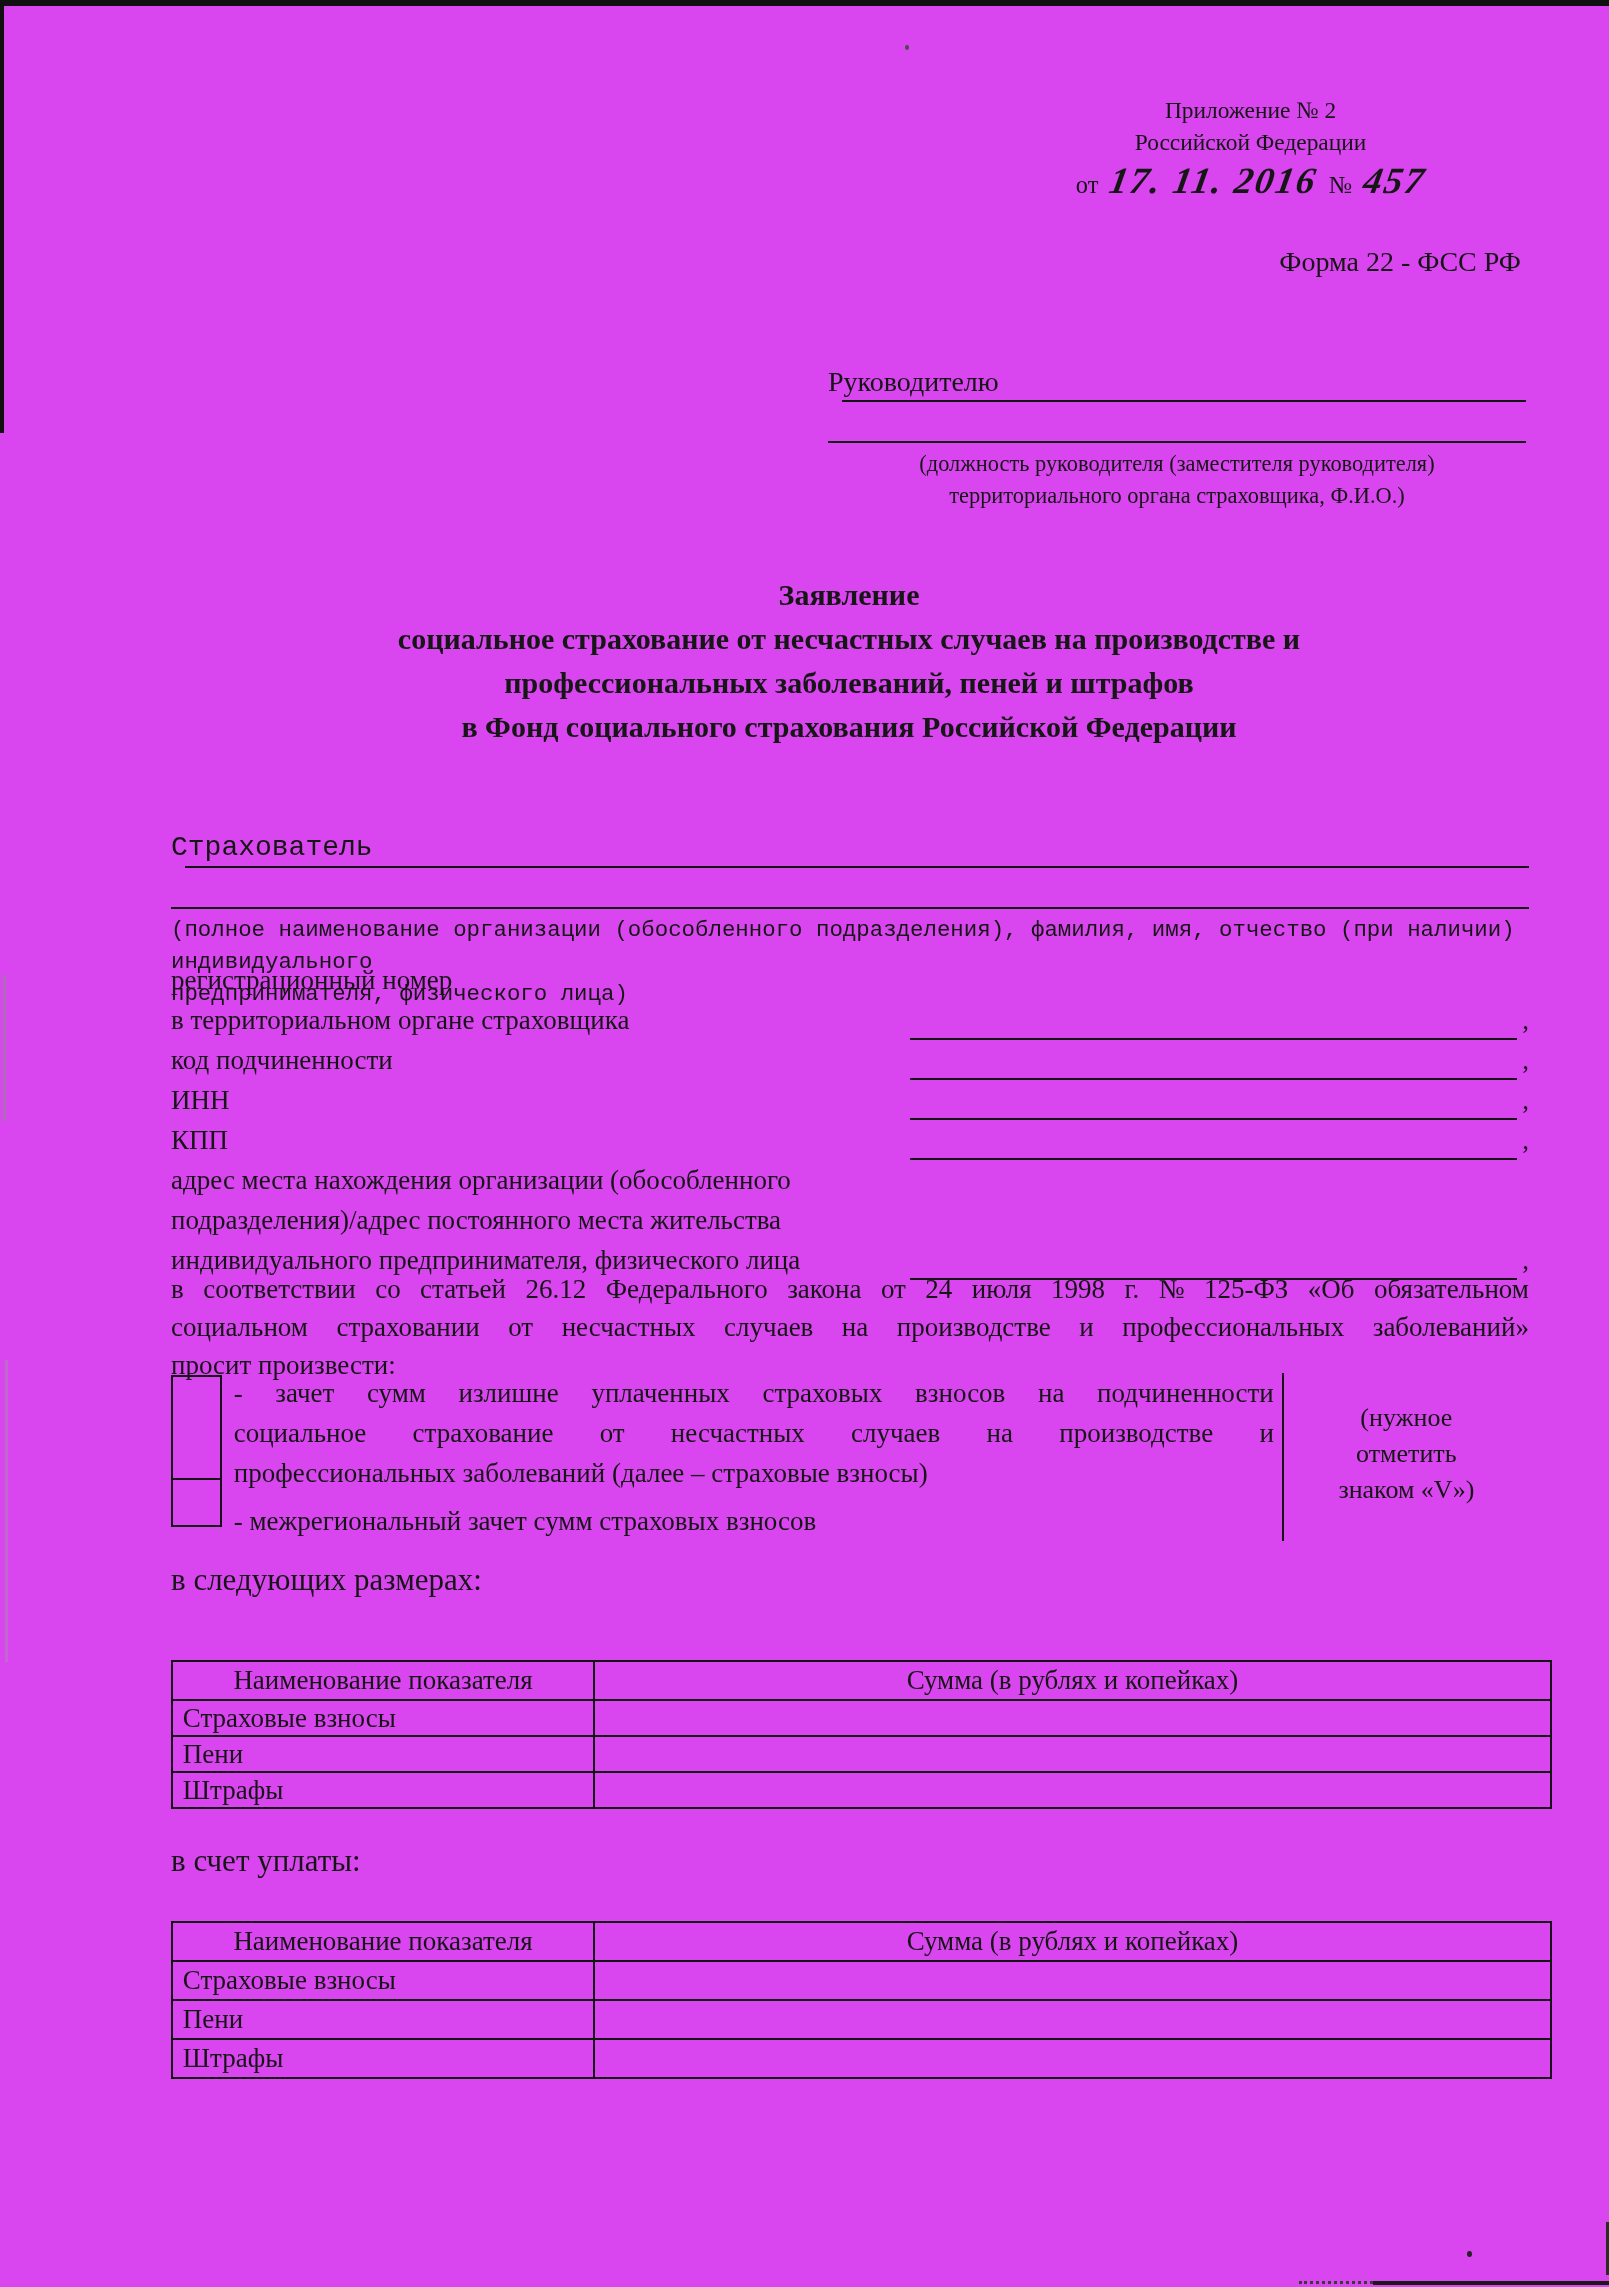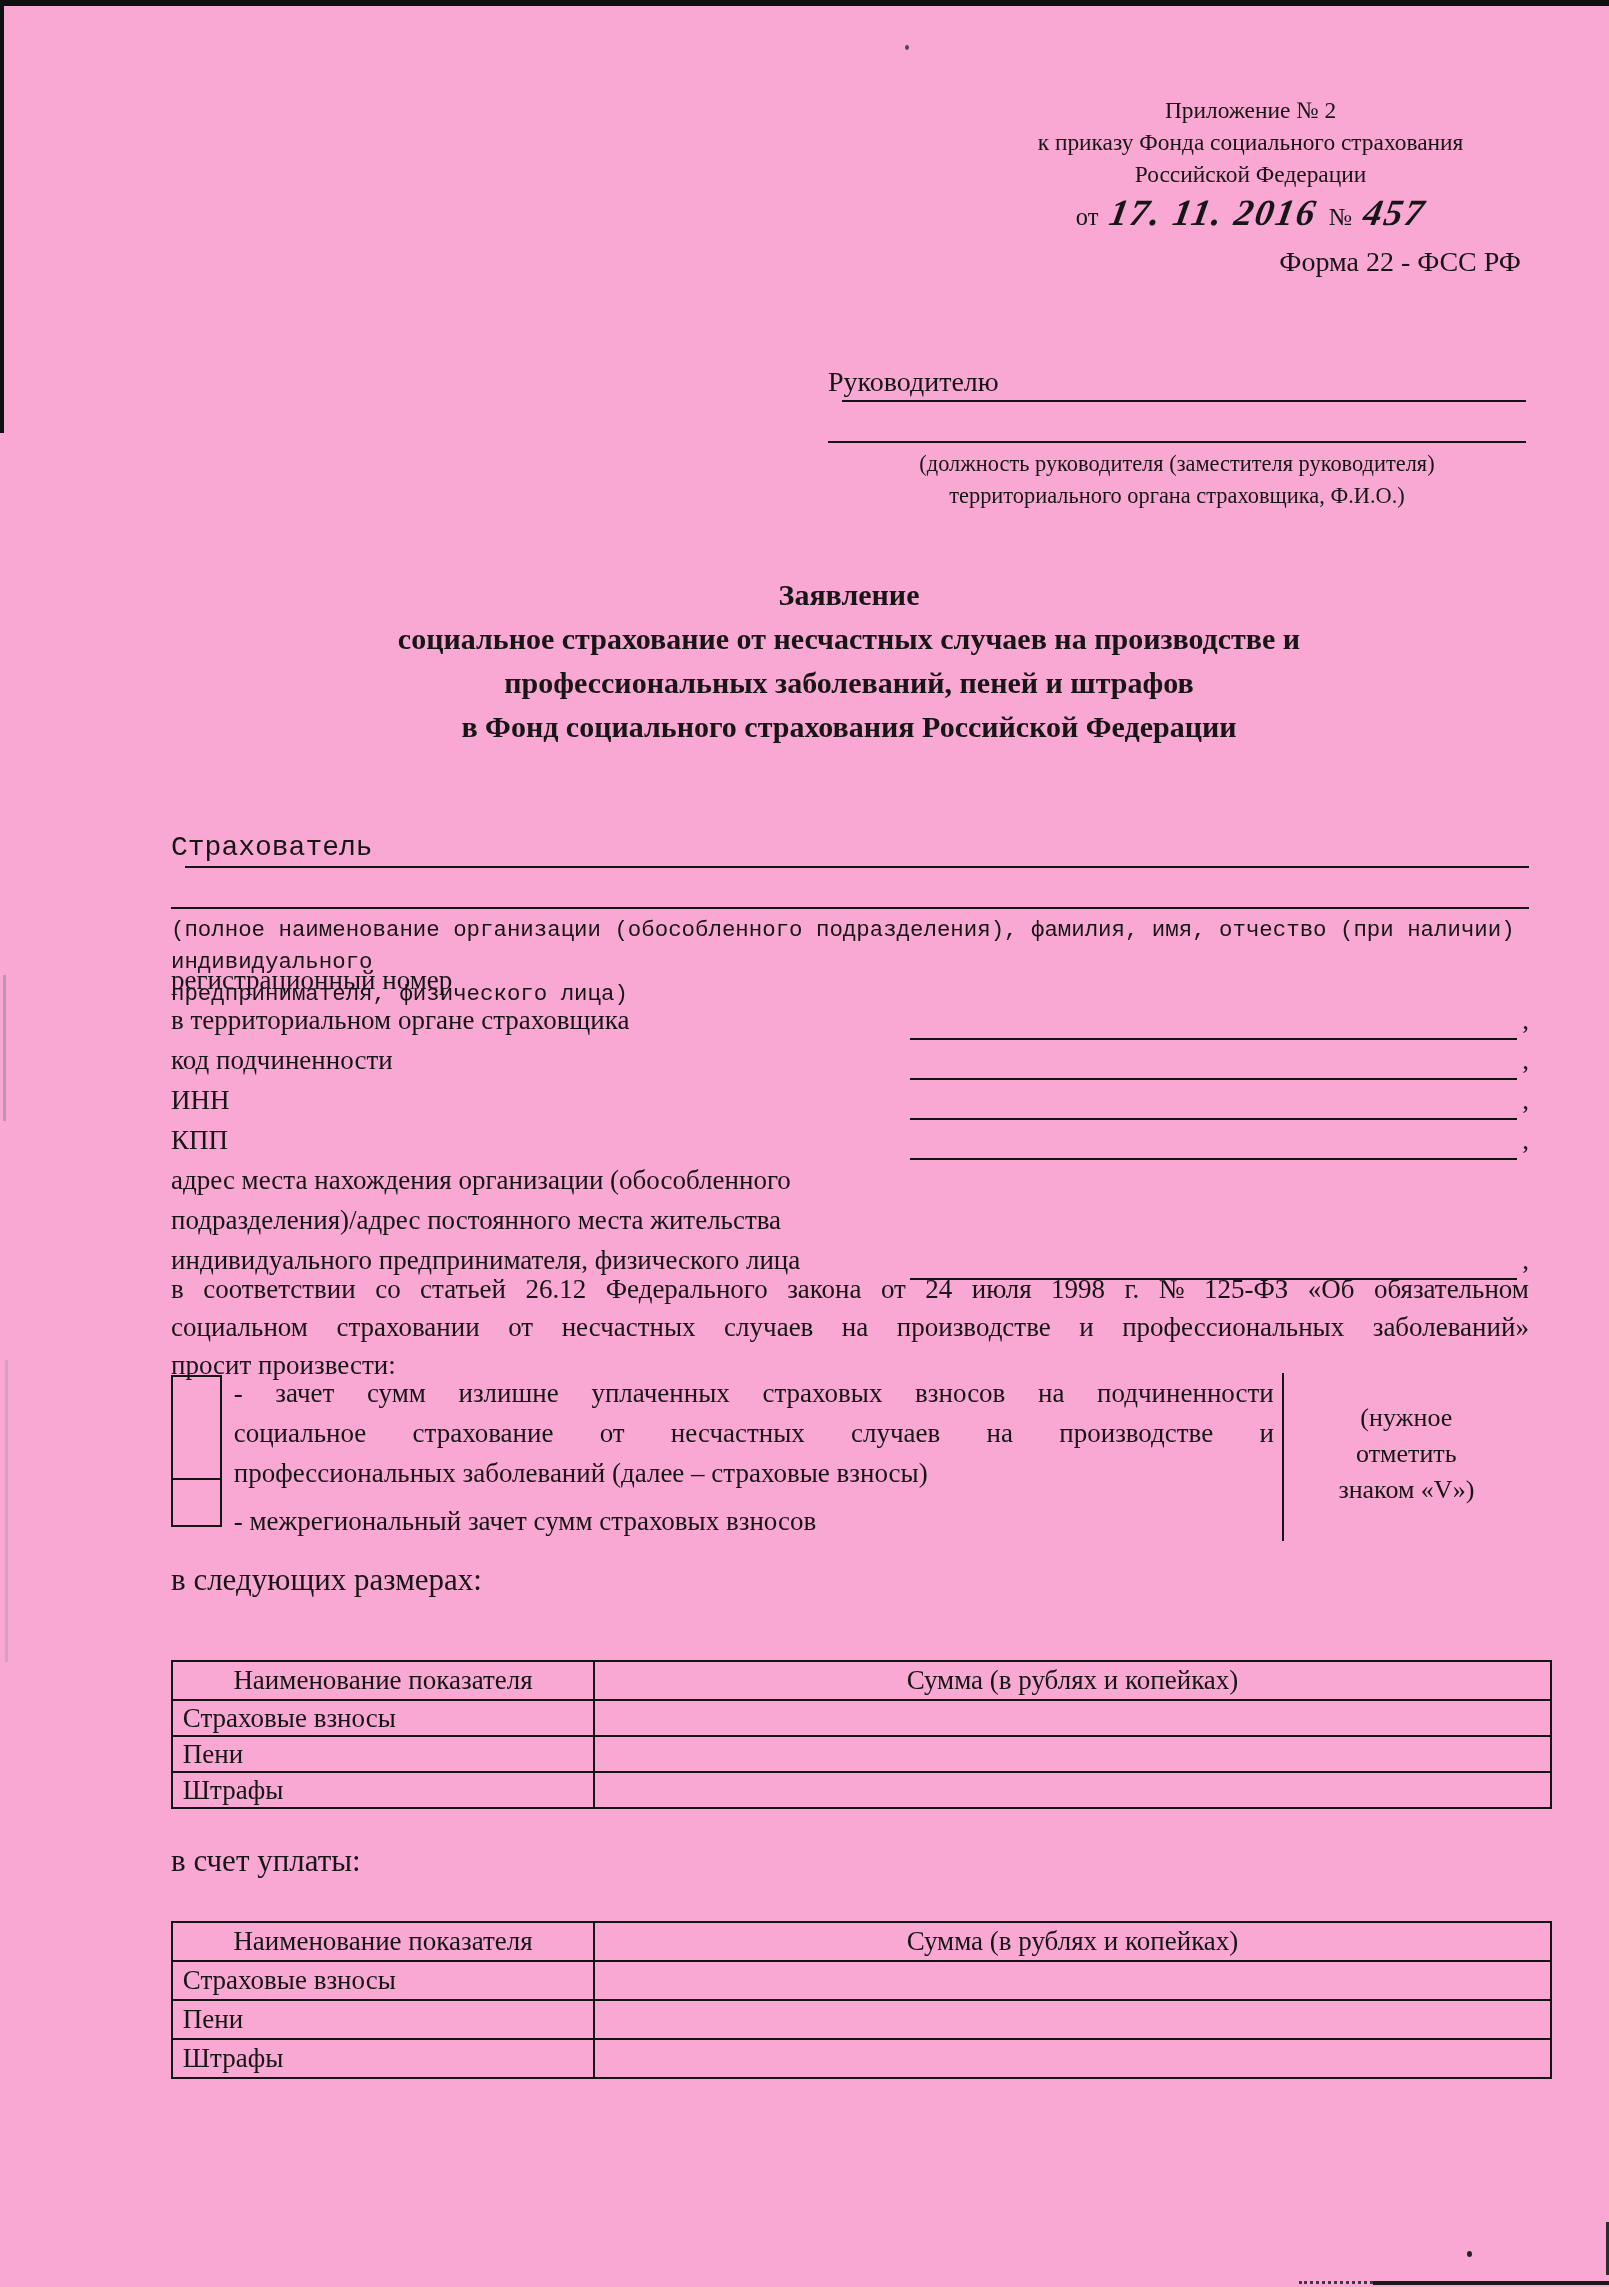--- a/index.html
+++ b/index.html
@@ -1,18 +1,18 @@
 <!DOCTYPE html>
 <html><head>
 <meta charset="utf-8">
 <style>
   * { margin:0; padding:0; box-sizing:border-box; }
   html,body { background:#e8e8e8; }
   .page {
-    position:relative; width:1609px; height:2288px; background:#f9a8d4;
+    position:relative; width:1609px; height:2288px; background:#d946ef;
     font-family:"Liberation Serif","DejaVu Serif",serif; color:#161616;
     overflow:hidden; margin:0 auto;
   }
   
   .scan { position:absolute; background:#101010; }
   .top-bar { top:0; left:0; width:1609px; height:5.9px; }
   .left-line { top:5.9px; left:0; width:3.9px; height:427px; }
   .smudge-a { left:2.9px; top:975px; width:2.9px; height:146px; background:#8a8a8a; opacity:.55; }
   .smudge-b { left:4.9px; top:1360px; width:2.9px; height:302px; background:#9a9a9a; opacity:.4; }
   .dot-top { left:905px; top:45px; width:3.9px; height:4.9px; background:#4a4a4a; border-radius:50%; }
@@ -96,21 +96,20 @@
   <div class="scan smudge-a"></div>
   <div class="scan smudge-b"></div>
   <div class="scan dot-top"></div>
   <div class="scan dot-bottom"></div>
   <div class="scan bottom-dash"></div>
   <div class="scan bottom-line"></div>
   <div class="scan right-tick"></div>
 
   <div class="annex">
     <div>Приложение № 2</div>
-    <div>к приказу Фонда социального страхования</div>
     <div>Российской Федерации</div>
     <div class="order-line">
       <span>от</span>
       <span class="hw">17. 11. 2016</span>
       <span>№</span>
       <span class="hw">457</span>
     </div>
   </div>
 
   <div class="form-code">Форма 22 - ФСС РФ</div>

